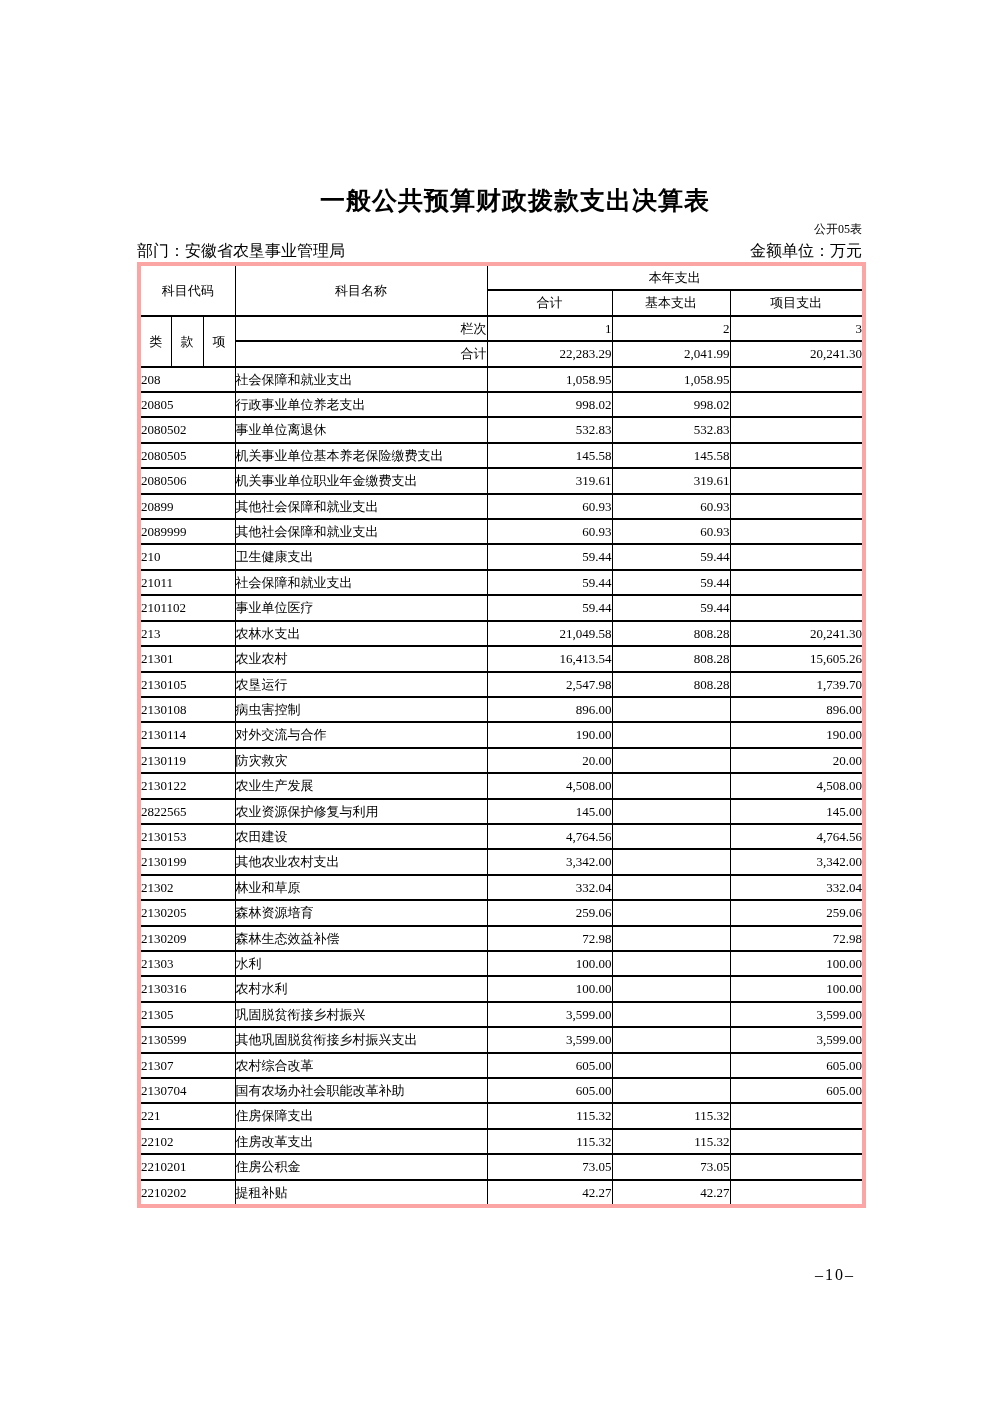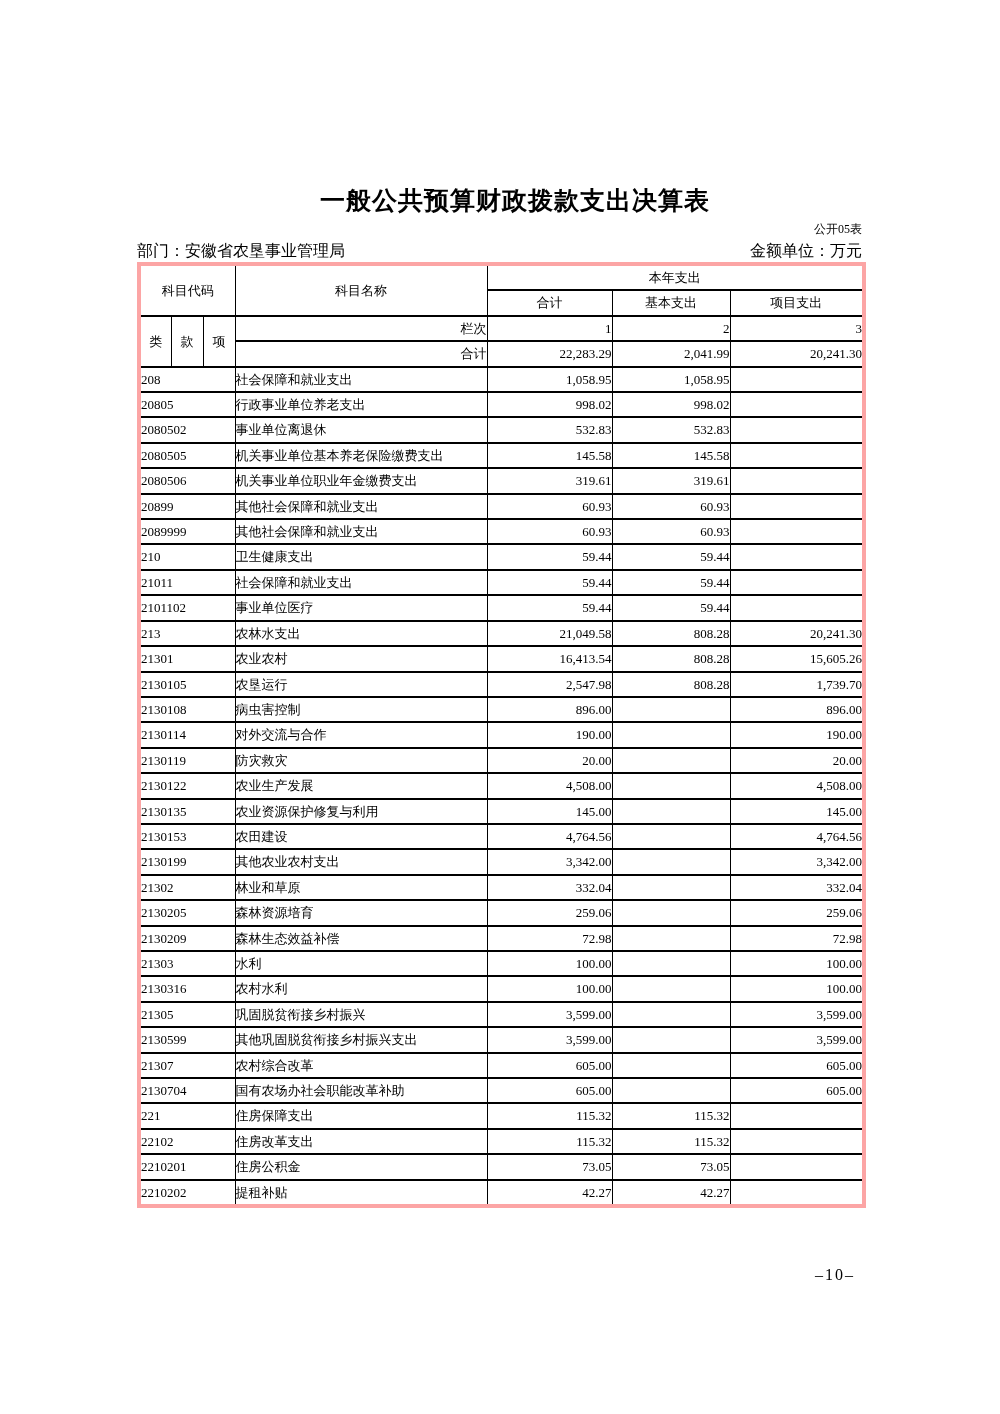--- a/index.html
+++ b/index.html
@@ -250,21 +250,21 @@
           <td class="num">20.00</td>
         </tr>
         <tr>
           <td colspan="3" class="code">2130122</td>
           <td class="name">农业生产发展</td>
           <td class="num">4,508.00</td>
           <td class="num"></td>
           <td class="num">4,508.00</td>
         </tr>
         <tr>
-          <td colspan="3" class="code">2130135</td>
+          <td colspan="3" class="code">2822565</td>
           <td class="name">农业资源保护修复与利用</td>
           <td class="num">145.00</td>
           <td class="num"></td>
           <td class="num">145.00</td>
         </tr>
         <tr>
           <td colspan="3" class="code">2130153</td>
           <td class="name">农田建设</td>
           <td class="num">4,764.56</td>
           <td class="num"></td>

